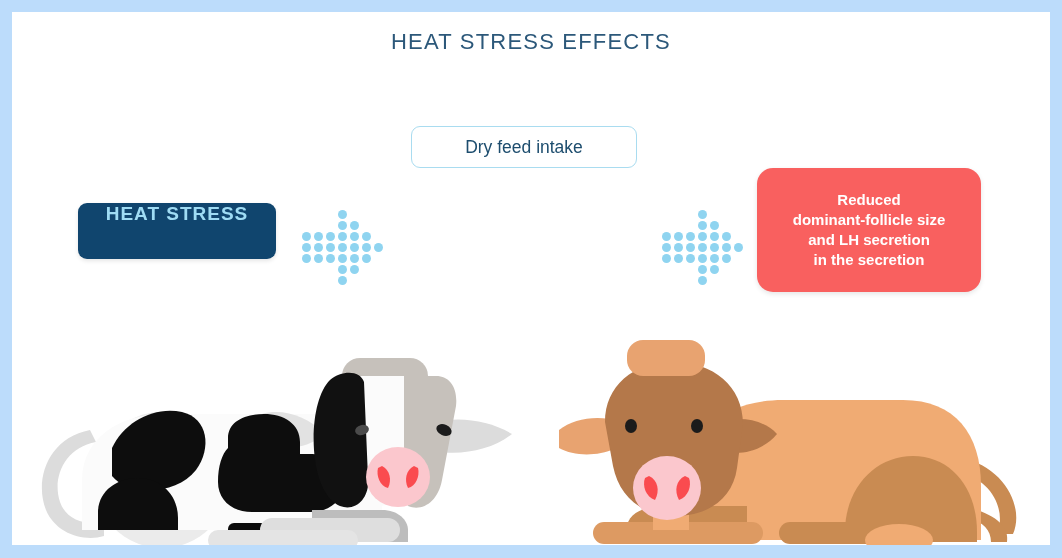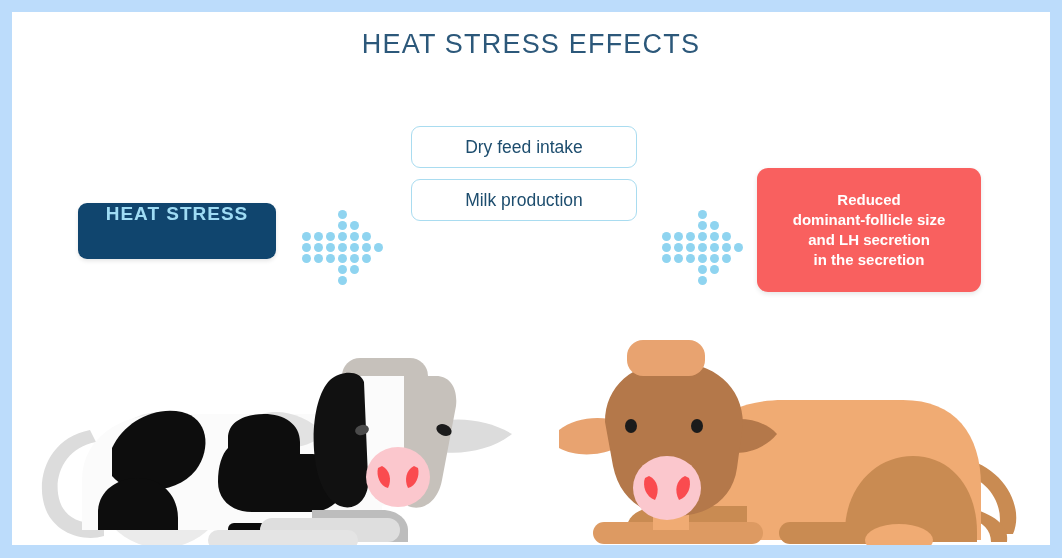--- a/index.html
+++ b/index.html
@@ -14,21 +14,21 @@
     left:12px;top:12px;
     width:1038px;height:533px;
     background:#ffffff;
     overflow:hidden;
   }
   
   #title{
     position:absolute;
     left:0;top:17px;width:1038px;
     text-align:center;
-    font-size:27px;
+    font-size:22px;
     letter-spacing:1.2px;
     color:#2c587a;
     font-weight:400;
     white-space:nowrap;
   }
   
   #heat-badge{
     position:absolute;
     left:66px;top:191px;
     width:198px;height:56px;
@@ -62,21 +62,21 @@
     color:#1d4d6e;
     font-size:17.5px;
     white-space:nowrap;
   }
   
   #outcome{
     position:absolute;
     left:745px;top:156px;
     width:224px;height:124px;
     background:#f9605f;
-    border-radius:11px;
+    border-radius:16px;
     display:flex;flex-direction:column;
     align-items:center;justify-content:center;
     color:#ffffff;
     font-size:15px;
     font-weight:bold;
     line-height:1.32;
     text-align:center;
     padding:0 8px;
     box-sizing:border-box;
     box-shadow:0 2px 5px rgba(0,0,0,.10);
@@ -148,23 +148,20 @@
       <div class="dot" style="left: 60px; top: 44px; background: rgb(143, 212, 240);"></div>
       <div class="dot" style="left: 36px; top: 55px; background: rgb(143, 212, 240);"></div>
       <div class="dot" style="left: 48px; top: 55px; background: rgb(143, 212, 240);"></div>
       <div class="dot" style="left: 36px; top: 66px; background: rgb(143, 212, 240);"></div>
     </div>
 
   <div id="factor-list">
     <div class="factor-box">
       <span>Dry feed intake</span>
     </div>
-    <div class="factor-box">
-      <span>Milk production</span>
-    </div>
   </div>
 
   <div id="outcome">
     <span>Reduced</span>
     <span>dominant-follicle size</span>
     <span>and LH secretion</span>
     <span>in the secretion</span>
   </div>
 
   <svg class="cow" id="holstein" style="left:0px;top:318px;" width="520" height="215" viewBox="0 0 520 215">

